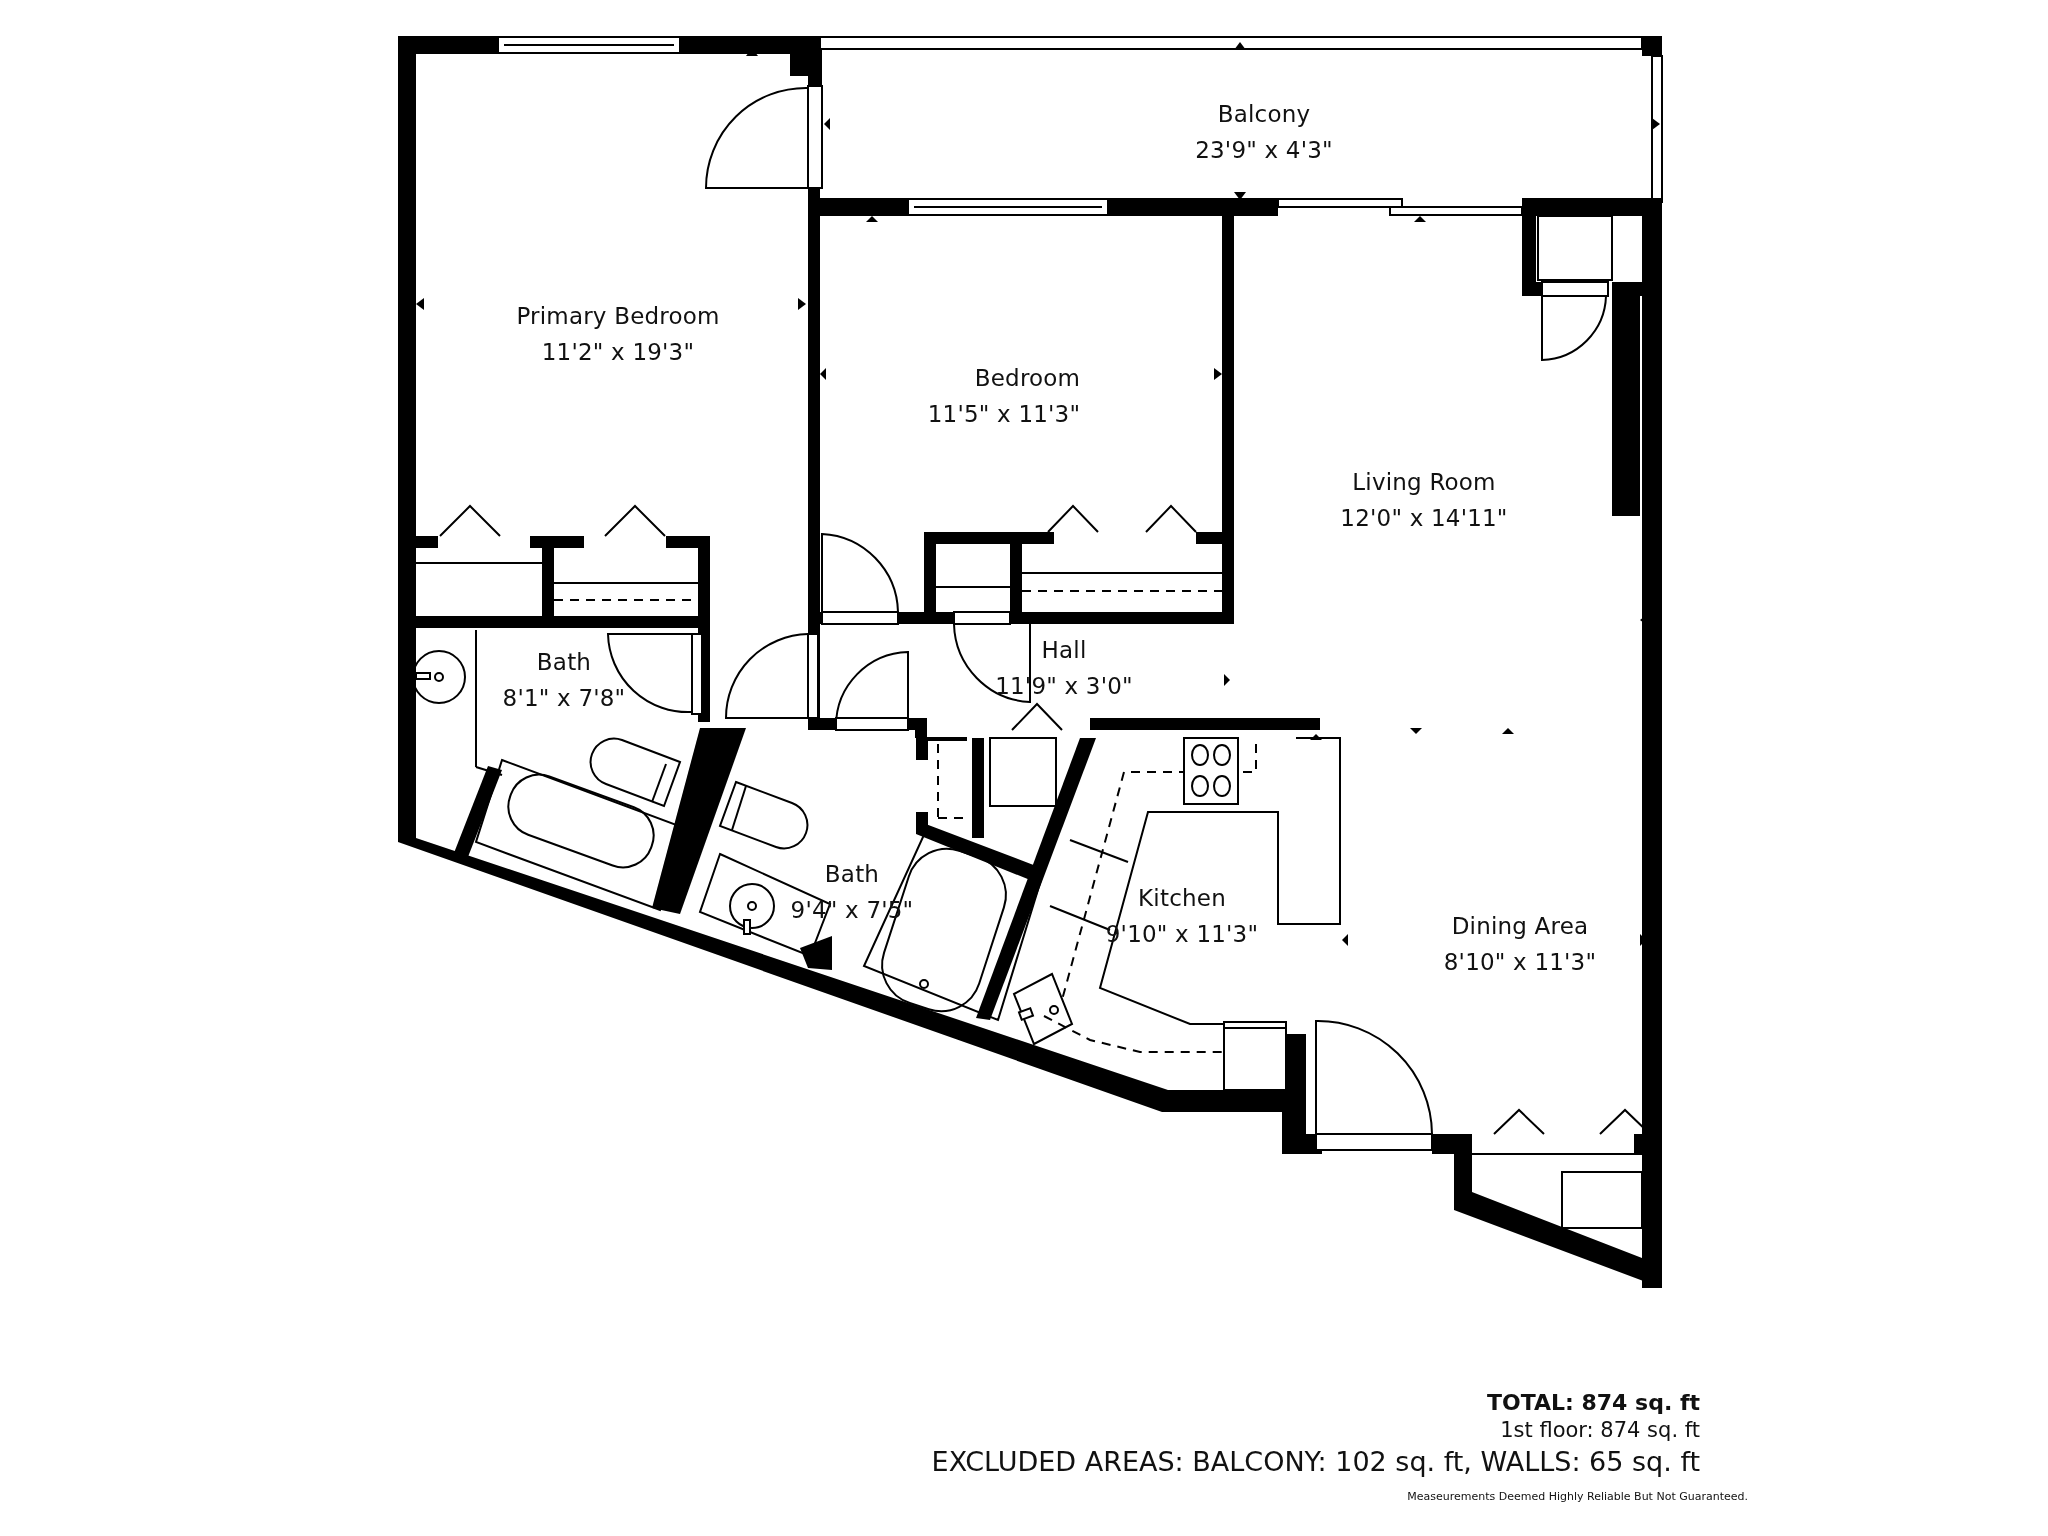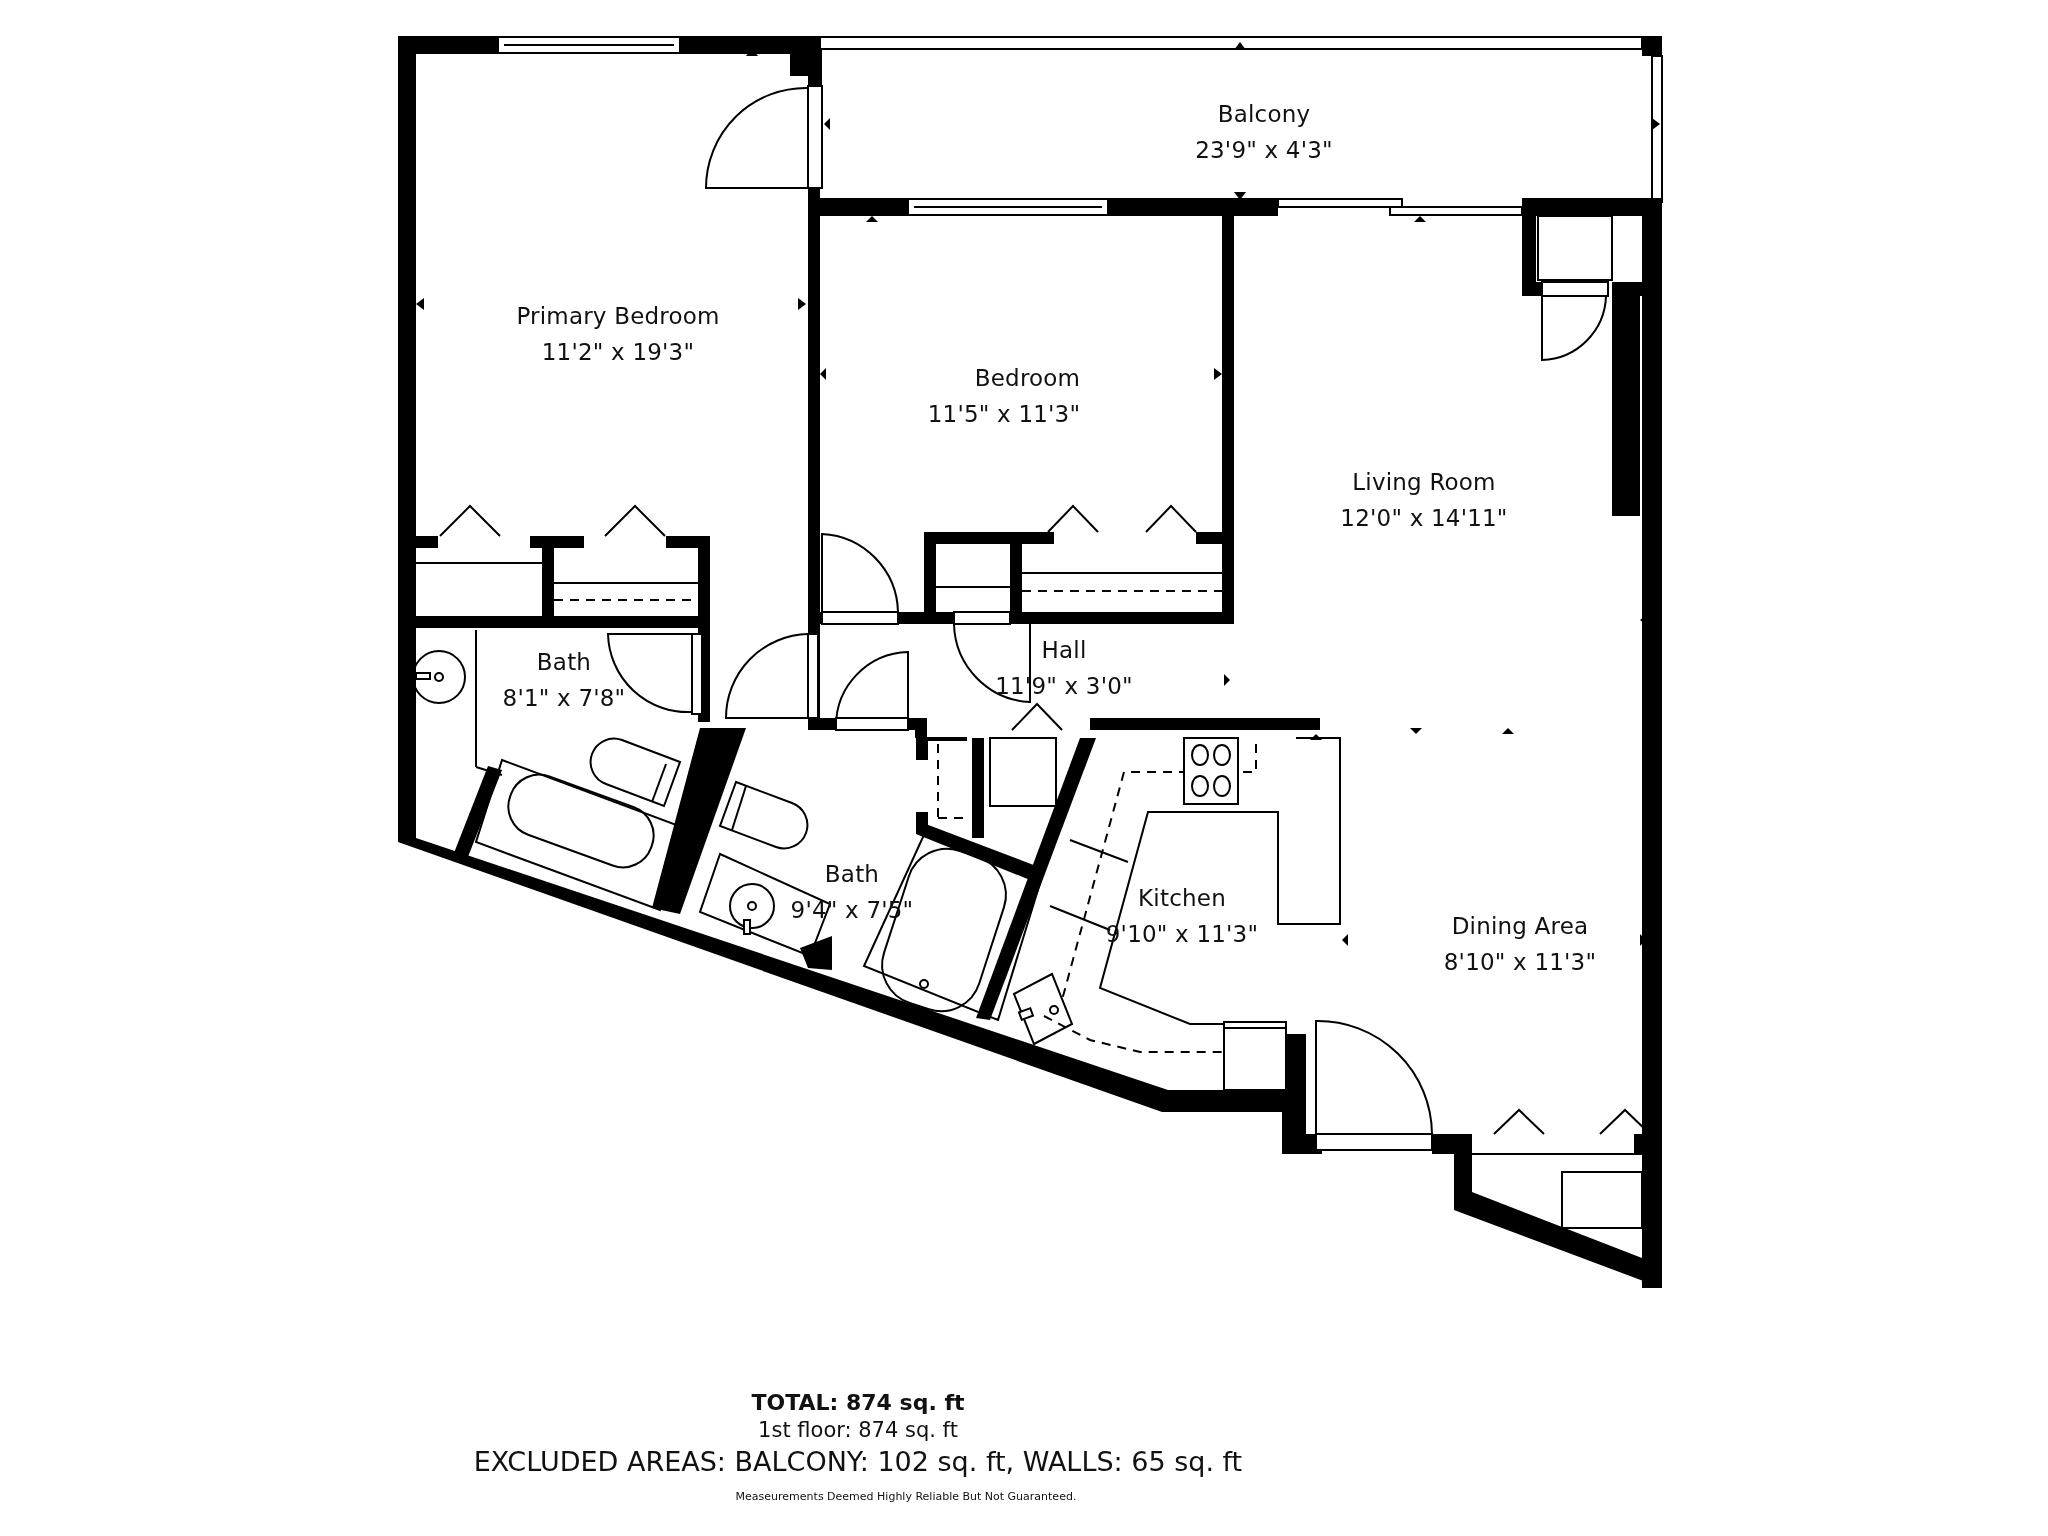--- a/index.html
+++ b/index.html
@@ -8,21 +8,21 @@
   #plan { position: absolute; left: 0; top: 0; width: 2048px; height: 1536px; }
   .wall { fill: #000; }
   .thin { fill: none; stroke: #000; stroke-width: 2; }
   .thin-w { fill: #fff; stroke: #000; stroke-width: 2; }
   .dash { fill: none; stroke: #000; stroke-width: 2; stroke-dasharray: 9 7; }
   .win { fill: #fff; stroke: #000; stroke-width: 2; }
   .marker { fill: #000; }
   .room-label { position: absolute; text-align: center; font-size: 23px; line-height: 36px;
                 white-space: nowrap; transform: translateX(-50%); letter-spacing: 0.2px; }
   .room-label span { display: block; }
-  .summary { position: absolute; left: 8px; width: 1700px; text-align: center; }
+  .summary { position: absolute; left: 0; width: 1700px; text-align: right; }
   .sum-total { top: 1390px; font-size: 22px; font-weight: bold; }
   .sum-floor { top: 1418px; font-size: 21px; }
   .sum-excl { top: 1446px; font-size: 27px; }
   .disclaimer { top: 1490px; font-size: 11px; padding-left: 48px; }
 </style>
 </head>
 <body>
 
 <svg id="plan" viewBox="0 0 2048 1536" xmlns="http://www.w3.org/2000/svg">
 

